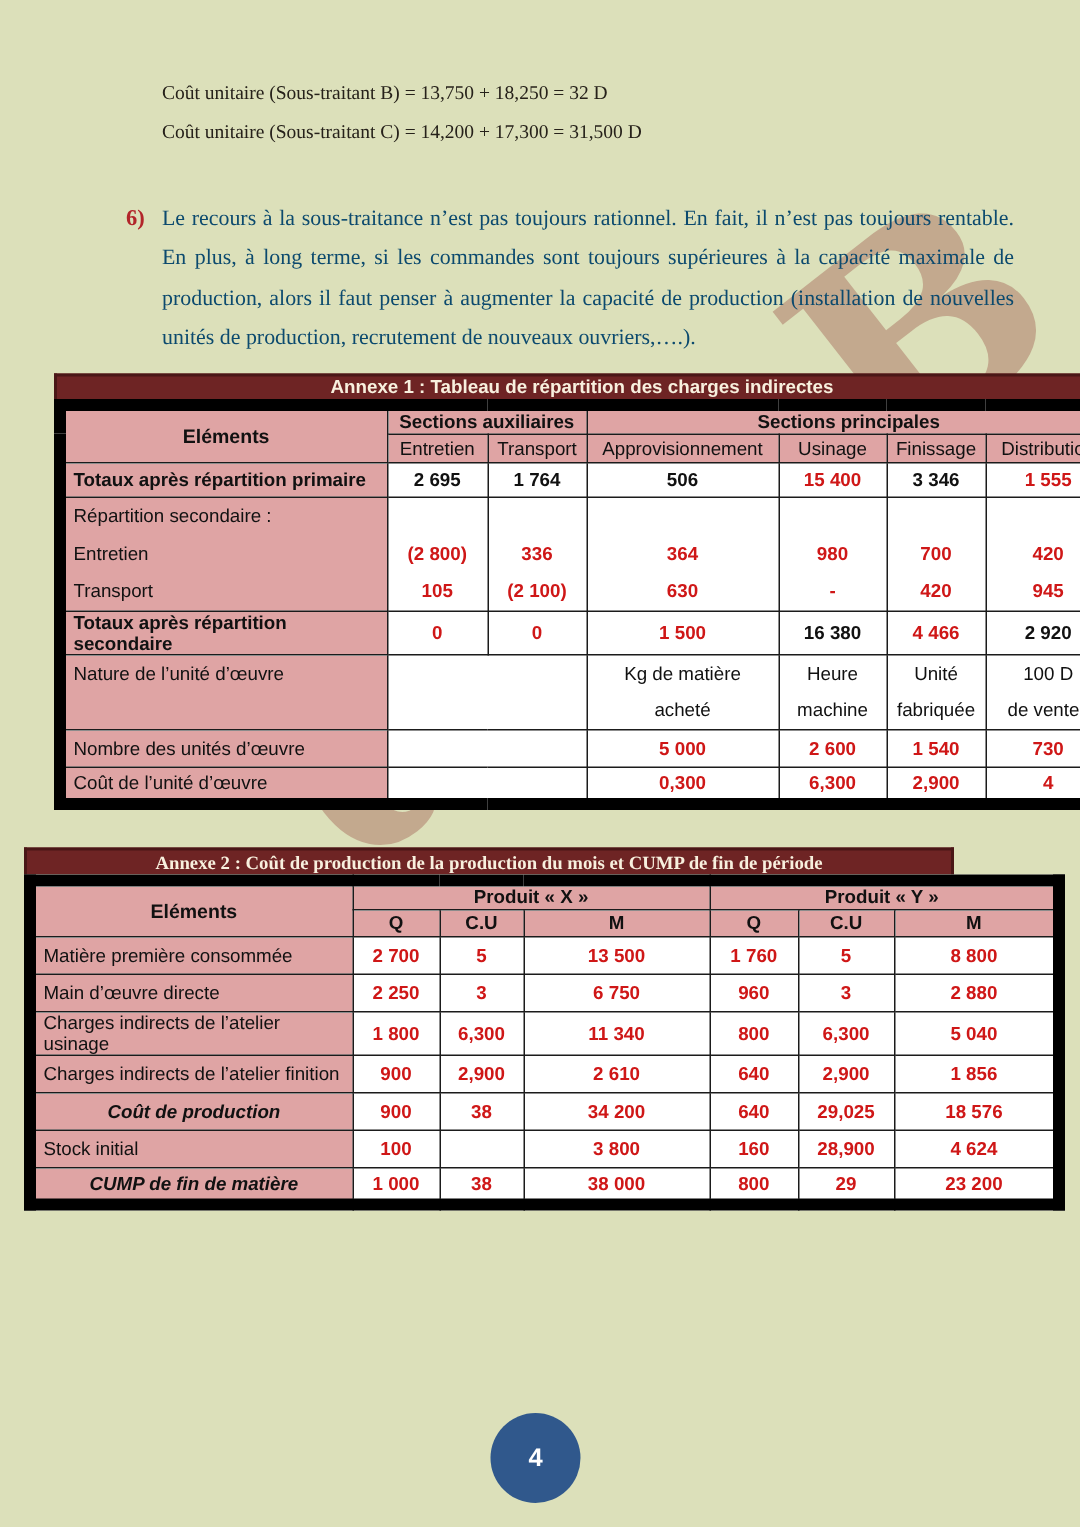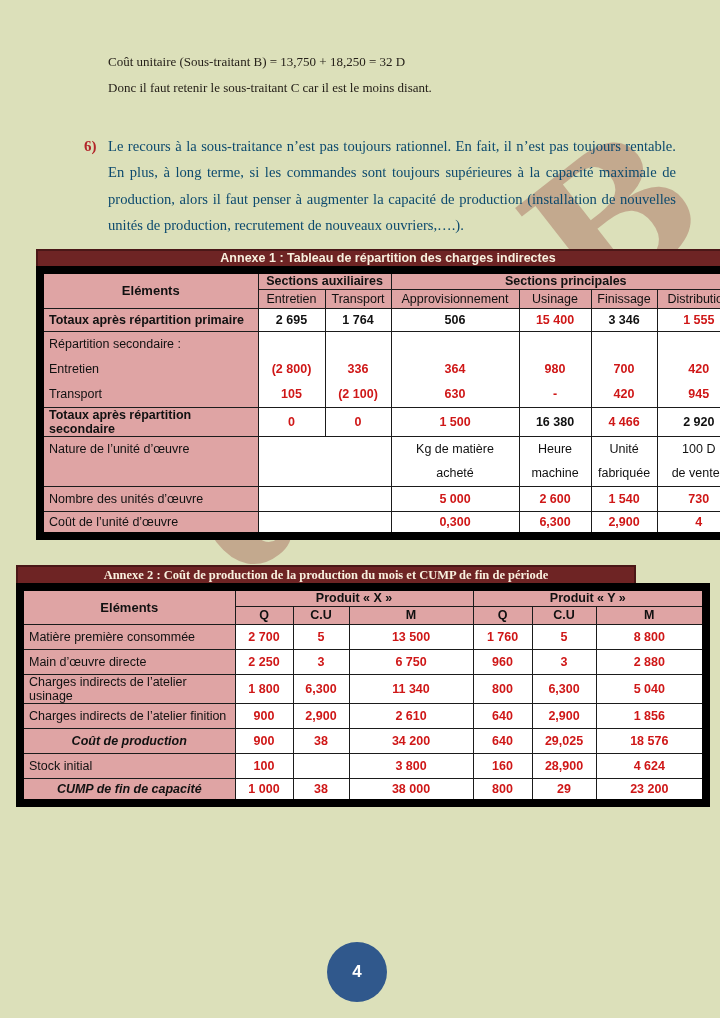--- a/index.html
+++ b/index.html
@@ -111,21 +111,21 @@
   }
 </style>
 </head>
 <body>
 
 <div class="wm wm-top">B</div>
 <div class="wm wm-mid">d</div>
 
 <div class="intro">
   <div class="eq-line">Coût unitaire (Sous-traitant B) = 13,750 + 18,250 = 32 D</div>
-  <div class="eq-line">Donc il faut retenir le sous-traitant C car il est le moins disant.</div>
+  <div class="eq-line">Coût unitaire (Sous-traitant C) = 14,200 + 17,300 = 31,500 D</div>
 </div>
 <div class="item6-marker">6)</div>
 <div class="item6-text">Le recours à la sous-traitance n’est pas toujours rationnel. En fait, il n’est pas toujours rentable. En plus, à long terme, si les commandes sont toujours supérieures à la capacité maximale de production, alors il faut penser à augmenter la capacité de production (installation de nouvelles unités de production, recrutement de nouveaux ouvriers,….).</div>
 
 <div class="tblwrap" id="annexe1">
   <div class="tbl-title">Annexe 1 : Tableau de répartition des charges indirectes</div>
   <table>
     <colgroup>
       <col style="width:218px">
         <col style="width:67px">
@@ -320,21 +320,21 @@
     <tr class="dr">
       <td class="lbl">Stock initial</td>
       <td class="num red">100</td>
       <td class="num red"></td>
       <td class="num red">3 800</td>
       <td class="num red">160</td>
       <td class="num red">28,900</td>
       <td class="num red">4 624</td>
     </tr>
     <tr class="dr">
-      <td class="lbl c">CUMP de fin de capacité</td>
+      <td class="lbl c">CUMP de fin de matière</td>
       <td class="num red">1 000</td>
       <td class="num red">38</td>
       <td class="num red">38 000</td>
       <td class="num red">800</td>
       <td class="num red">29</td>
       <td class="num red">23 200</td>
     </tr>
   </tbody>
     </table>
 </div>

